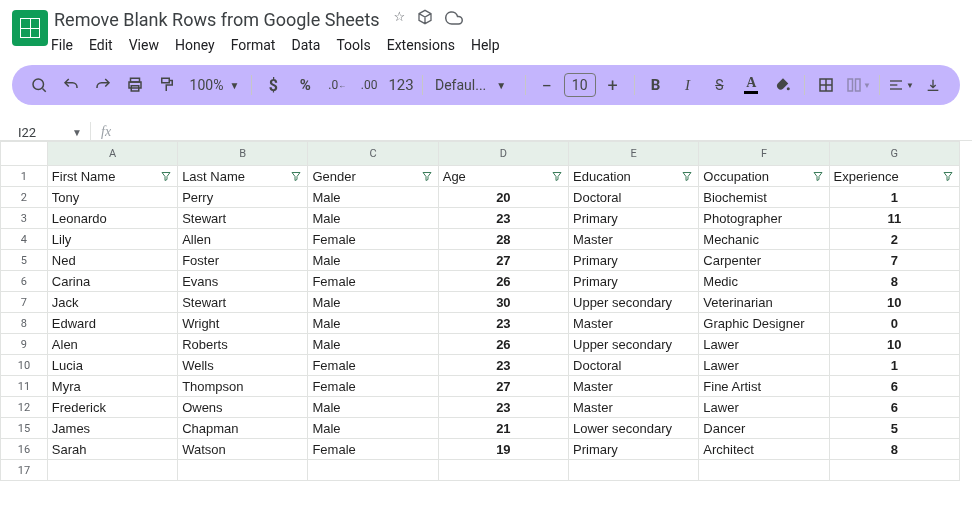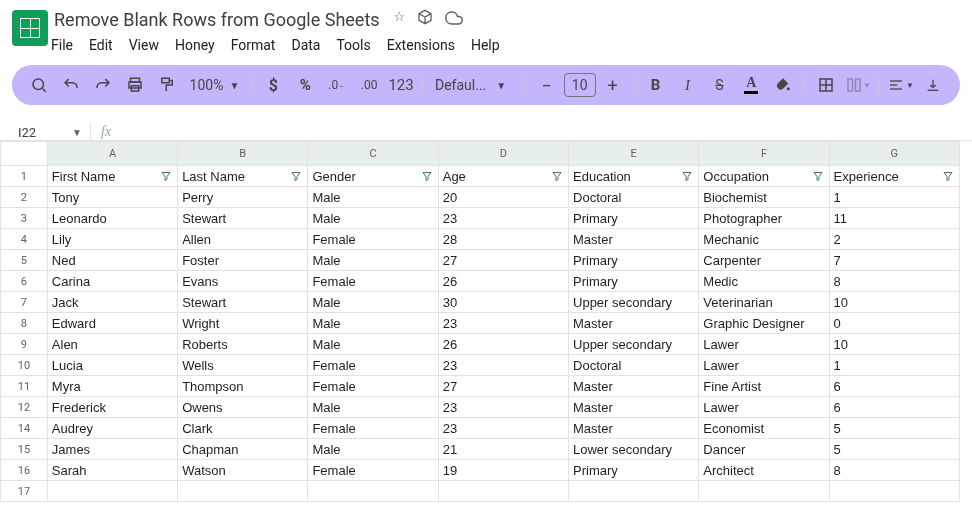--- a/index.html
+++ b/index.html
@@ -44,21 +44,21 @@
   .col-D { width: 128px; }
   .col-E { width: 128px; }
   .col-F { width: 128px; }
   .col-G { width: 128px; }
   
   th.colhdr { background: #fff; border: 1px solid #e1e3e1; height: 24px; font-weight: normal; font-size: 11px; color: #5f6368; text-align: center; position: relative; }
   th.rowhdr { background: #fff; border: 1px solid #e1e3e1; width: 46px; font-weight: normal; font-size: 11px; color: #5f6368; text-align: center; height: 21px; }
   th.corner { background: #fff; border: 1px solid #e1e3e1; }
   
   td.cell { border: 1px solid #e1e3e1; height: 21px; padding: 0 4px; font-size: 13px; font-family: Arial, sans-serif; white-space: nowrap; overflow: hidden; }
-  td.num { text-align: left; }
+  td.num { text-align: center; font-weight: bold; }
   
   tr.header-row td.cell { font-weight: normal; position: relative; background: #fff; }
   tr.header-row th.rowhdr { background: #fff; }
   
   
   th.colhdr { background: #e6efe9; }
   tr.header-row td.cell { background: #fff; }
   th.rowhdr.r1 { background: #e6efe9; }
   th.corner { background: #fff; }
   
@@ -378,30 +378,20 @@
           <th class="rowhdr">12</th>
           <td class="cell">Frederick</td>
           <td class="cell">Owens</td>
           <td class="cell">Male</td>
           <td class="cell num">23</td>
           <td class="cell">Master</td>
           <td class="cell">Lawer</td>
           <td class="cell num">6</td>
         </tr>
         <tr>
-          <th class="rowhdr">14</th>
-          <td class="cell">Audrey</td>
-          <td class="cell">Clark</td>
-          <td class="cell">Female</td>
-          <td class="cell num">23</td>
-          <td class="cell">Master</td>
-          <td class="cell">Economist</td>
-          <td class="cell num">5</td>
-        </tr>
-        <tr>
           <th class="rowhdr">15</th>
           <td class="cell">James</td>
           <td class="cell">Chapman</td>
           <td class="cell">Male</td>
           <td class="cell num">21</td>
           <td class="cell">Lower secondary</td>
           <td class="cell">Dancer</td>
           <td class="cell num">5</td>
         </tr>
         <tr>

